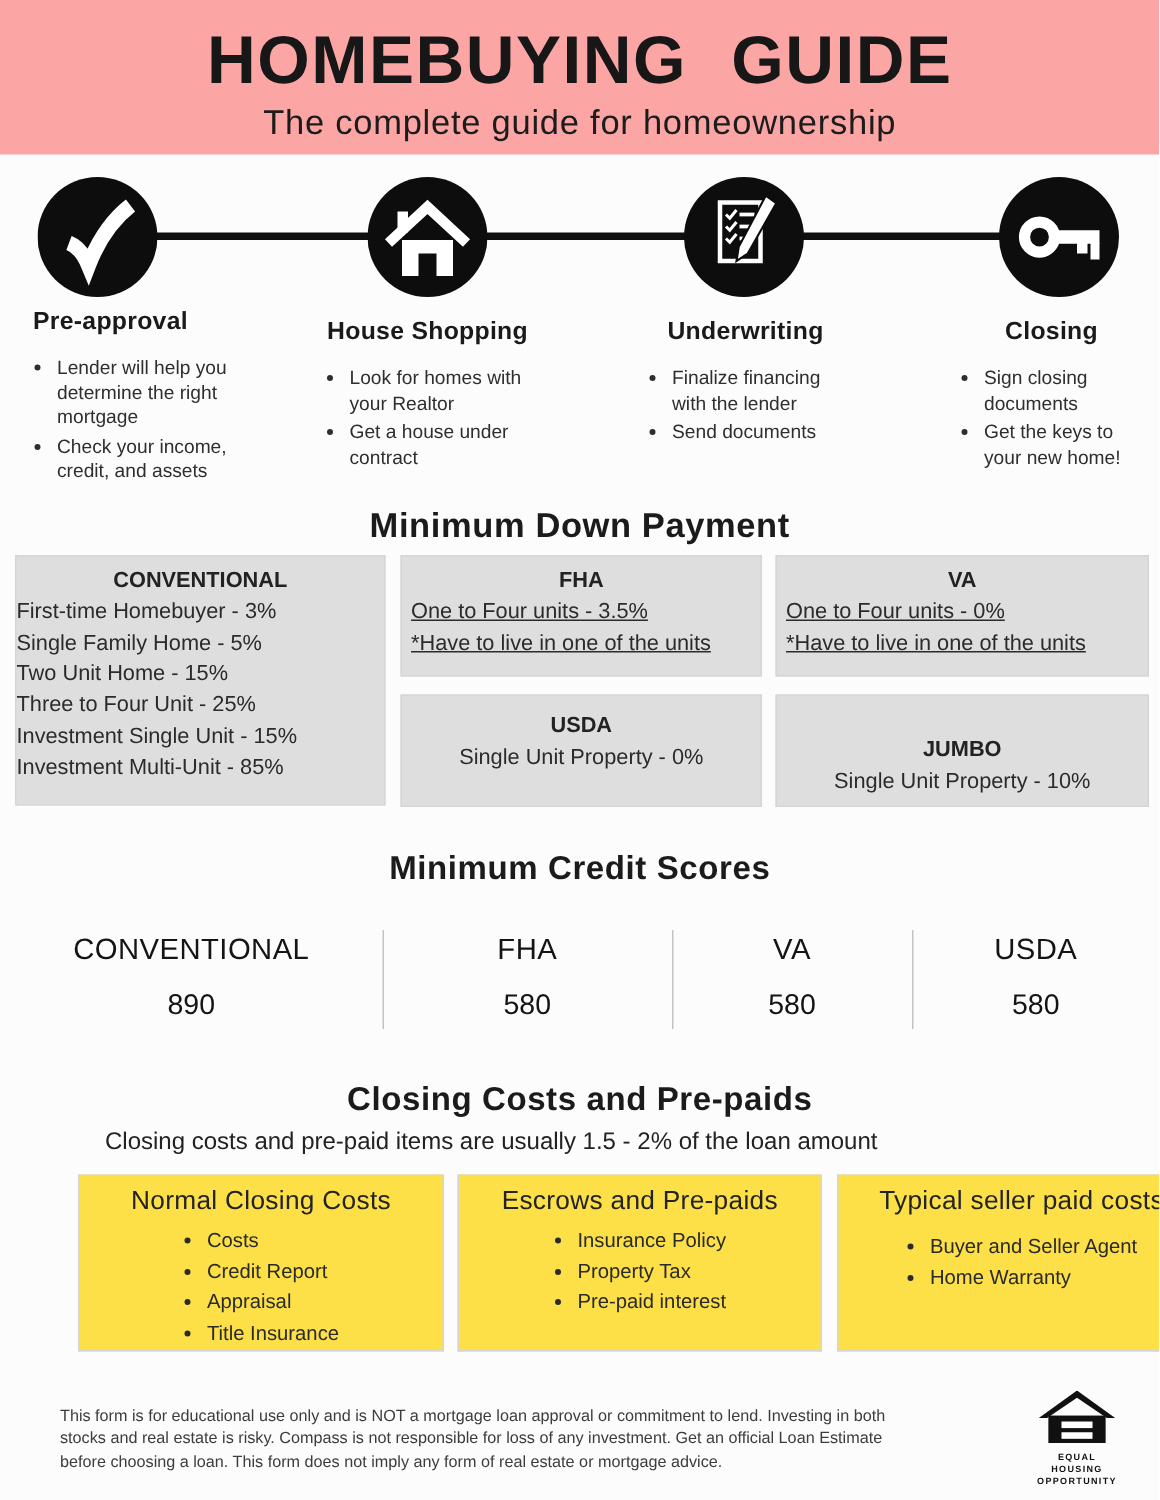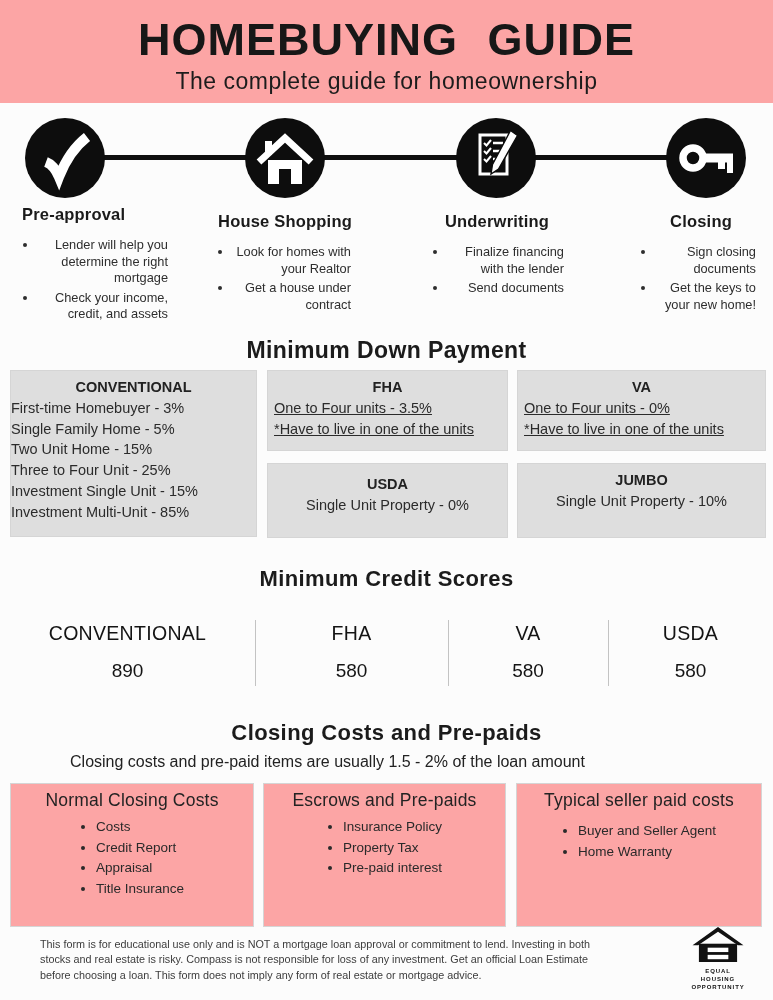--- a/index.html
+++ b/index.html
@@ -11,21 +11,21 @@
   .header { position:absolute; left:0; top:0; width:773px; height:103px; background:#fca5a5; text-align:center; }
   .header .title { padding-top:14px; font-size:45px; font-weight:700; letter-spacing:1px; word-spacing:16px; color:#171717; }
   .header .subtitle { margin-top:2px; font-size:23px; letter-spacing:0.5px; color:#1c1c1c; }
 
   
   .tl-line { position:absolute; left:65px; top:155px; width:641px; height:5px; background:#0f0f0f; }
   .tl-circle { position:absolute; top:118px; width:80px; height:80px; }
   .step { position:absolute; }
   .step .step-label { font-size:16.5px; font-weight:600; color:#1a1a1a; letter-spacing:0.2px; }
   .step ul { margin-top:13px; padding-left:16px; font-size:12.8px; line-height:16.6px; color:#2e2e2e; }
-  .step ul li { margin-bottom:3px;text-align:right; }
+  .step ul li { margin-bottom:3px; }
   .step.centered { text-align:center; }
   .step.centered ul { text-align:left; }
 
   
   .section-title { position:absolute; left:0; width:773px; text-align:center; font-weight:600; color:#1b1b1b; letter-spacing:0.4px; }
 
   
   .dp-box { position:absolute; background:#dedede; border:1px solid #d5d5d5; font-size:14.5px; color:#2b2b2b; line-height:20.8px; padding-top:6px; }
   .dp-box .dp-title { text-align:center; font-weight:600; color:#222; }
   .dp-box .dp-line { }
@@ -33,21 +33,21 @@
   .dp-box.center .dp-line { padding-left:0; text-align:center; }
 
   
   .cs-cell { position:absolute; text-align:center; }
   .cs-label { font-size:19.5px; color:#141414; letter-spacing:0.3px; }
   .cs-score { margin-top:15px; font-size:19px; color:#141414; }
   .cs-divider { position:absolute; top:620px; width:1px; height:66px; background:#c3c3c3; }
 
   
   .cc-subtitle { position:absolute; left:0; top:753px; width:655px; text-align:center; font-size:16px; color:#222; }
-  .cc-box { position:absolute; top:783px; height:144px; background:#fca5a5; border:1px solid #d5d5d5; text-align:center; }
+  .cc-box { position:absolute; top:783px; height:118px; background:#fde047; border:1px solid #d5d5d5; text-align:center;margin-left:42px; }
   .cc-box .cc-title { margin-top:6px; font-size:17.5px; color:#232323; letter-spacing:0.2px; }
   .cc-box ul { display:inline-block; text-align:left; margin-top:6px; padding-left:16px; font-size:13.5px; line-height:20.5px; color:#2a2a2a; }
 
   
   .footer-disclaimer { position:absolute; left:40px; top:937px; width:552px; font-size:10.8px; line-height:1.42; color:#3c3c3c; white-space:pre-line; }
   .eho { position:absolute; left:688px; top:927px; width:60px; text-align:center; }
   .eho-caption { margin-top:1px; font-size:6px; font-weight:700; letter-spacing:0.9px; line-height:1.35; color:#111; }
 </style>
 </head>
 <body>
@@ -145,21 +145,21 @@
     <div class="dp-title">VA</div>
     <div class="dp-line">One to Four units - 0%</div>
     <div class="dp-line">*Have to live in one of the units</div>
   </div>
 
   <div class="dp-box center" style="left:267px; top:463px; width:241px; height:75px; padding-top:10px;">
     <div class="dp-title">USDA</div>
     <div class="dp-line">Single Unit Property - 0%</div>
   </div>
 
-  <div class="dp-box center" style="left:517px; top:463px; width:249px; height:75px; padding-top:6px;">
+  <div class="dp-box center" style="left:517px; top:463px; width:249px; height:75px; padding-top:26px;">
     <div class="dp-title">JUMBO</div>
     <div class="dp-line">Single Unit Property - 10%</div>
   </div>
 
   <div class="section-title" style="top:566px; font-size:22px;">Minimum Credit Scores</div>
 
   <div class="cs-cell" style="left:0px; top:622px; width:255px;">
     <div class="cs-label">CONVENTIONAL</div>
     <div class="cs-score">890</div>
   </div>

